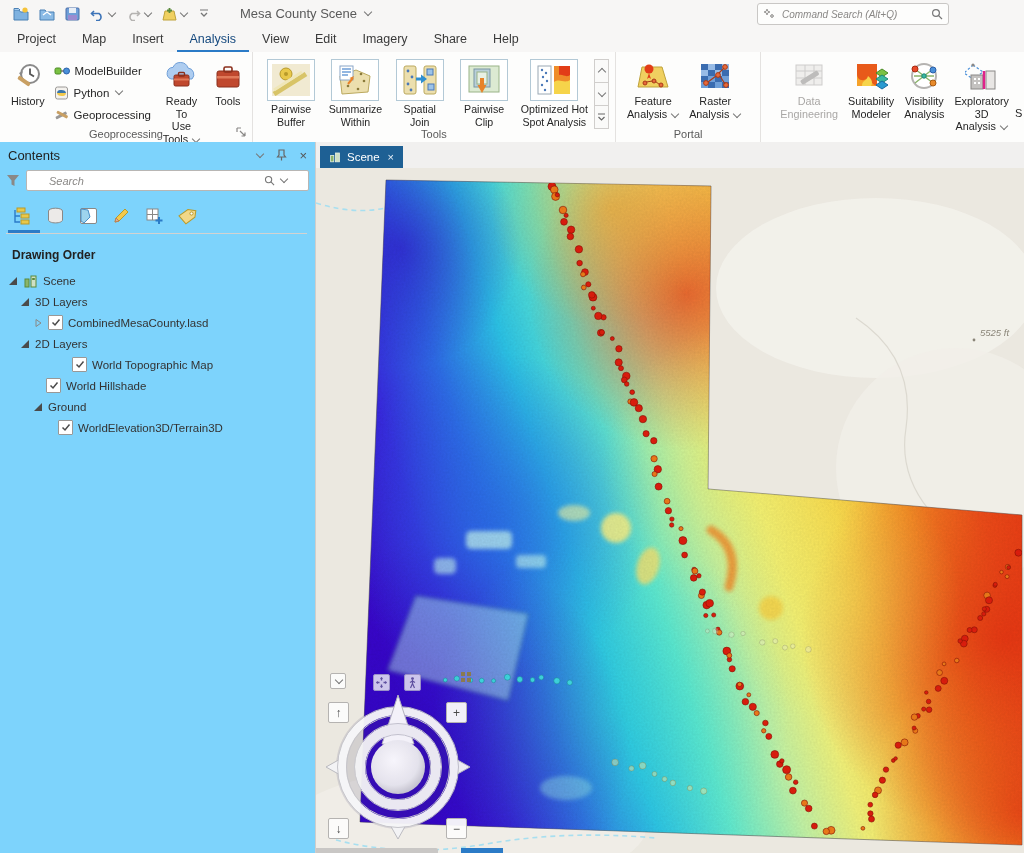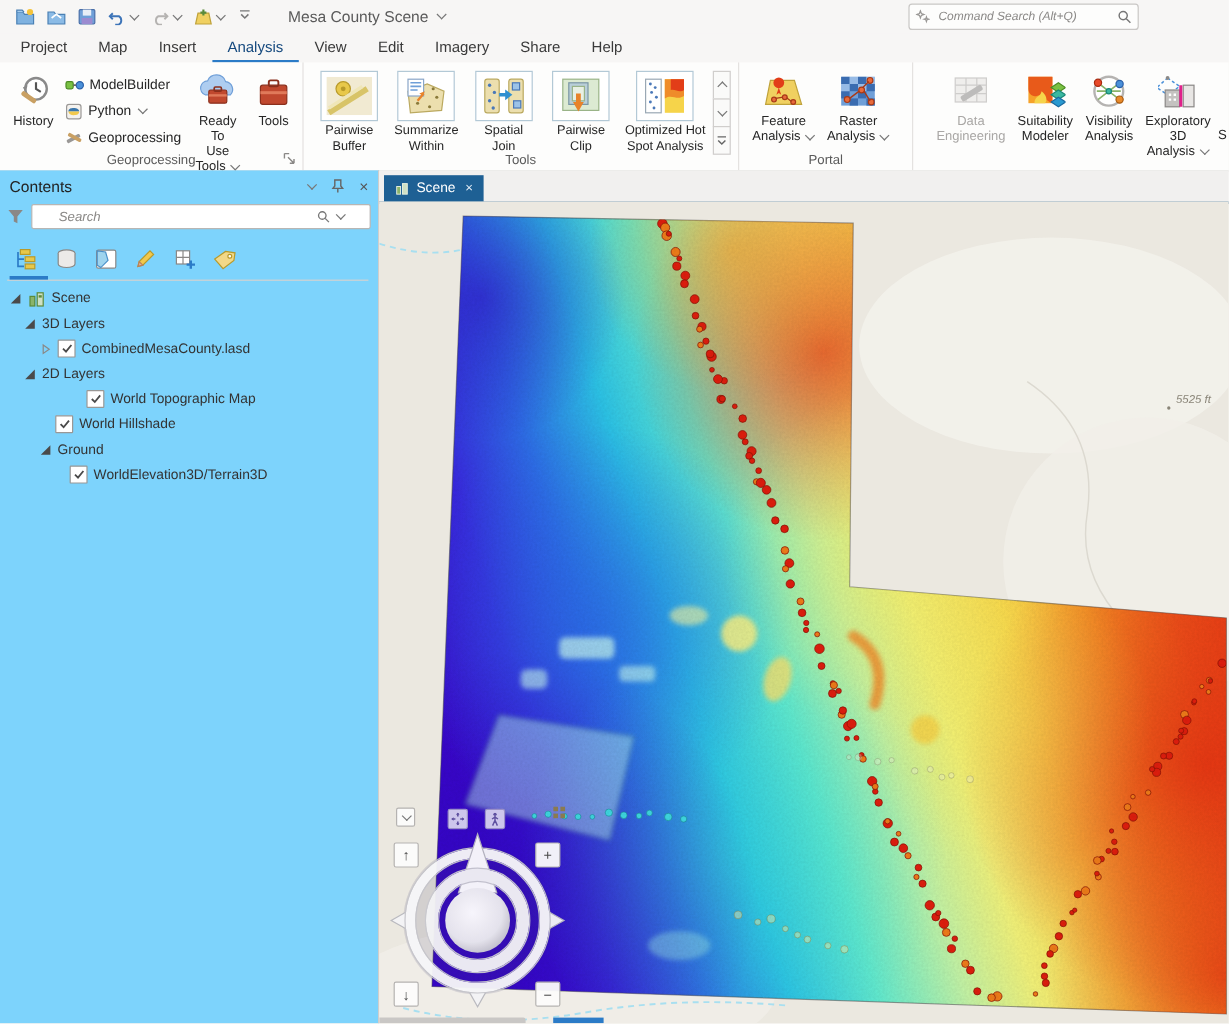--- a/index.html
+++ b/index.html
@@ -495,20 +495,21 @@
         <svg width="20" height="17" viewBox="0 0 20 17">
             <path d="M2 9 10 1.5h8V8l-8 8z" fill="#f2d888" stroke="#b89a2a" transform="rotate(8 10 8)"></path>
             <circle cx="14.5" cy="5.5" r="1.6" fill="#fff" stroke="#b89a2a"></circle>
           </svg>
       </span>
     </div>
     <div class="virule">
         <span class="visel"></span>
       </div>
 
+    <div class="dorder">Drawing Order</div>
 
     <div style="padding-top:4px;">
       <div class="trow" style="padding-left:8px;">
         <span class="exp">
             <svg width="10" height="10" viewBox="0 0 10 10">
               <path d="M9 1v8H1z" fill="#4a4a4a"></path>
             </svg>
           </span>
         <svg width="15" height="14" viewBox="0 0 15 14">
             <rect x="2" y="5" width="4" height="8" fill="#8ab46a" stroke="#5a8a3a"></rect>

